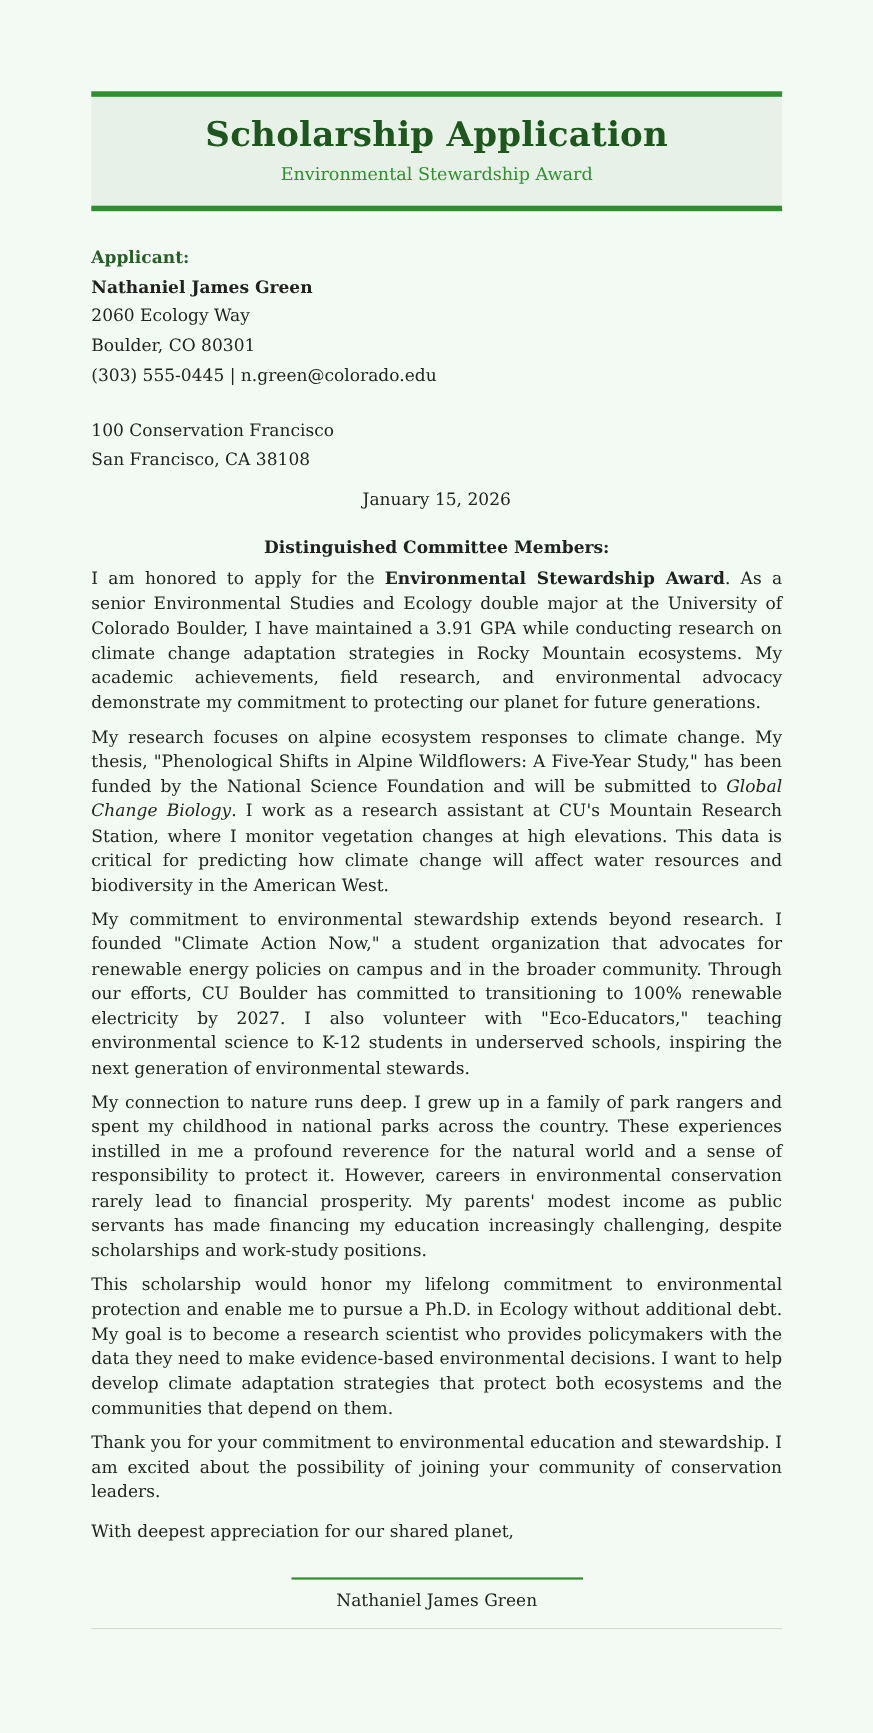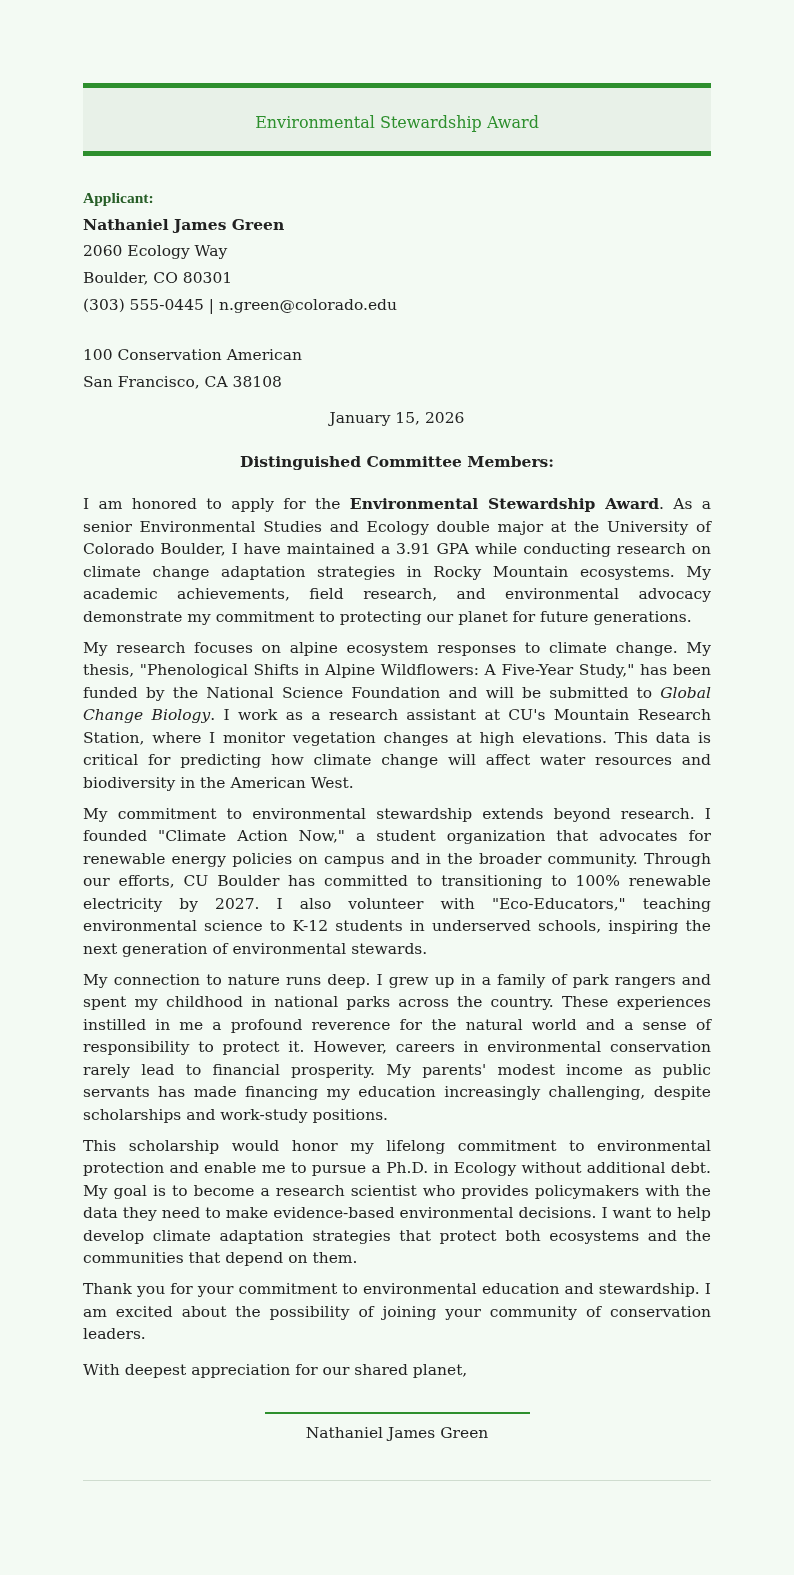--- a/index.html
+++ b/index.html
@@ -38,25 +38,25 @@
     letter-spacing:.2px;
   }
   .letter-subtitle{
     margin-top:8px;
     font-size:16px;line-height:20px;
     color:var(--accent);
   }
   .addr-block{line-height:27px;}
   .applicant-block{margin-top:28px;}
   .committee-block{margin-top:23px;}
-  .addr-label{color:var(--label);font-weight:bold;font-family:Liberation Serif, serif;}
+  .addr-label{color:var(--label);font-weight:bold;}
   .addr-name{font-weight:bold;}
   .letter-date{margin-top:11px;text-align:center;line-height:22.5px;}
   .salutation{margin-top:21px;text-align:center;line-height:22.5px;font-weight:bold;}
-  .letter-body{margin-top:20px;}
+  .letter-body{margin-top:6px;}
   .letter-body p{
     margin:0 0 8.5px;
     text-align:justify;
     line-height:22.5px;
   }
   .closing{margin-top:5px;text-align:left;line-height:22.5px;}
   .signature-block{margin-top:30px;text-align:center;}
   .signature-line{
     width:265px;height:0;
     border-top:2px solid var(--accent);
@@ -69,33 +69,34 @@
     padding:14px 0 80px;
     text-align:center;
     color:var(--footer-text);
     font-size:13.5px;line-height:18px;
   }
 </style>
 </head>
 <body>
 
 <header class="letter-header">
+  <h1 class="letter-title">Scholarship Application</h1>
   <div class="letter-subtitle">Environmental Stewardship Award</div>
 </header>
 
 <section class="addr-block applicant-block">
   <div class="addr-label">Applicant:</div>
   <div class="addr-name">Nathaniel James Green</div>
   <div>2060 Ecology Way</div>
   <div>Boulder, CO 80301</div>
   <div>(303) 555-0445 | n.green@colorado.edu</div>
 </section>
 
 <section class="addr-block committee-block">
-  <div>100 Conservation American</div>
+  <div>100 Conservation Francisco</div>
   <div>San Francisco, CA 38108</div>
 </section>
 
 <div class="letter-date">January 15, 2026</div>
 <div class="salutation">Distinguished Committee Members:</div>
 
 <div class="letter-body" id="letter-body">
     <p><span>I am honored to apply for the </span><span style="font-weight: bold;">Environmental Stewardship Award</span><span>. As a senior Environmental Studies and Ecology double major at the University of Colorado Boulder, I have maintained a 3.91 GPA while conducting research on climate change adaptation strategies in Rocky Mountain ecosystems. My academic achievements, field research, and environmental advocacy demonstrate my commitment to protecting our planet for future generations.</span></p>
     <p><span>My research focuses on alpine ecosystem responses to climate change. My thesis, "Phenological Shifts in Alpine Wildflowers: A Five-Year Study," has been funded by the National Science Foundation and will be submitted to </span><span style="font-style: italic;">Global Change Biology</span><span>. I work as a research assistant at CU's Mountain Research Station, where I monitor vegetation changes at high elevations. This data is critical for predicting how climate change will affect water resources and biodiversity in the American West.</span></p>
     <p><span>My commitment to environmental stewardship extends beyond research. I founded "Climate Action Now," a student organization that advocates for renewable energy policies on campus and in the broader community. Through our efforts, CU Boulder has committed to transitioning to 100% renewable electricity by 2027. I also volunteer with "Eco-Educators," teaching environmental science to K-12 students in underserved schools, inspiring the next generation of environmental stewards.</span></p>

